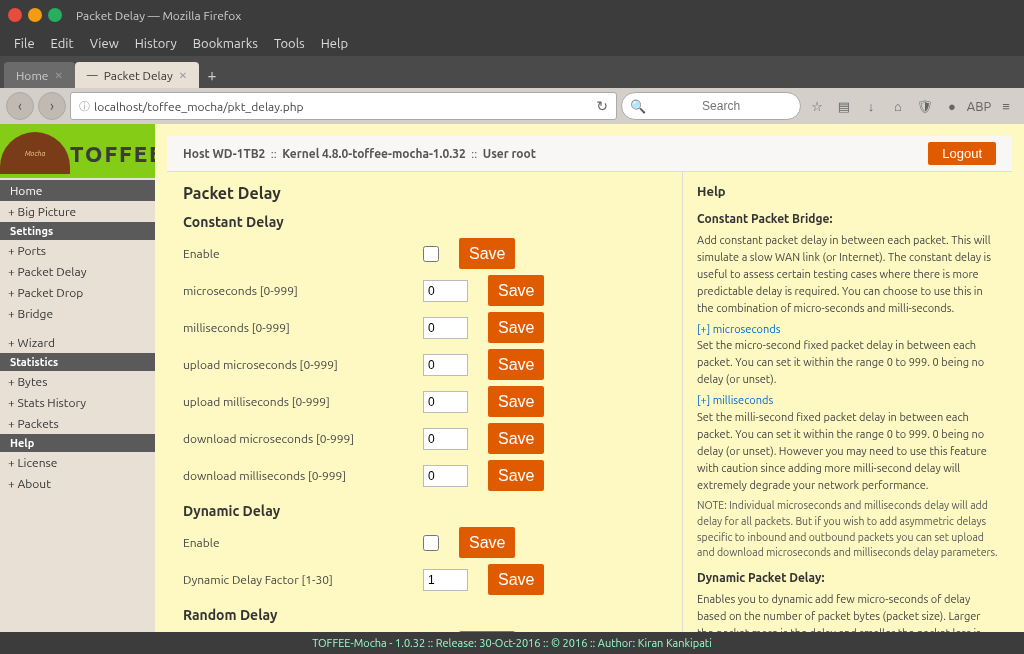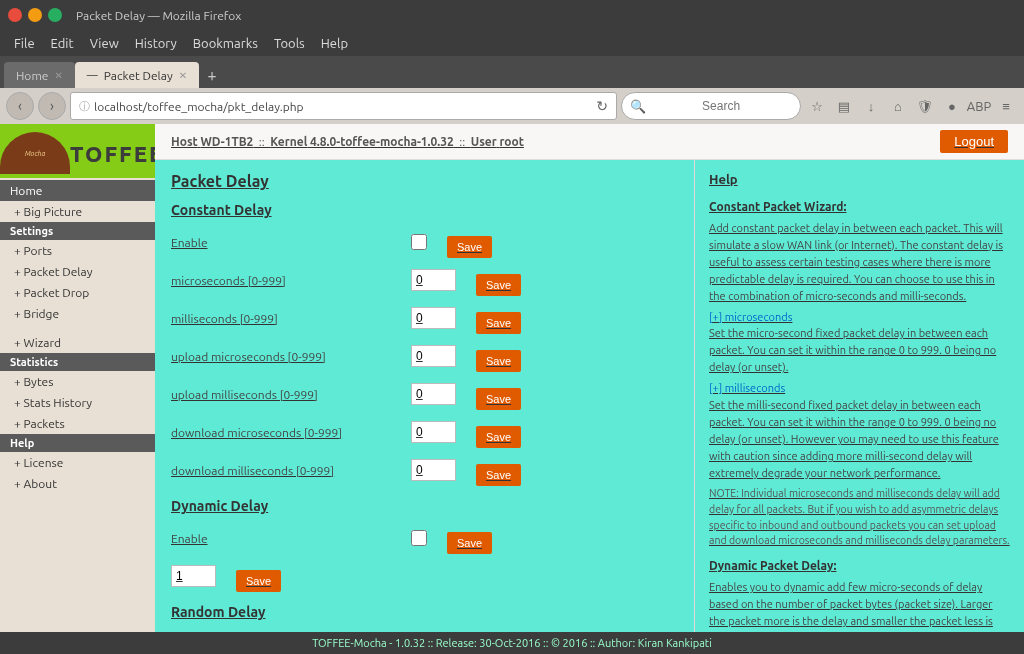--- a/index.html
+++ b/index.html
@@ -37,38 +37,38 @@
 
     
     .main-wrapper { display: flex; height: calc(654px - 30px - 26px - 32px - 36px - 22px); background: #e8e0d5; }
 
     
     .sidebar { width: 155px; background: #e8e0d5; flex-shrink: 0; padding: 0; }
     .sidebar-nav { padding: 2px 0; }
     .sidebar-item { padding: 4px 10px; font-size: 12px; cursor: pointer; color: #333; }
     .sidebar-item.active { background: #5a5a5a; color: #fff; }
     .sidebar-section { padding: 3px 10px; font-size: 11px; font-weight: bold; background: #5a5a5a; color: #fff; }
-    .sidebar-item.sub { padding-left: 14px; }
-
-    
-    .content { flex: 1; background: #5eead4; overflow-y: auto; padding: 0; text-decoration: underline; }
+    .sidebar-item.sub { padding-left: 8px; }
+
+    
+    .content { flex: 1; background: #fef9c3; overflow-y: auto; padding: 12px; }
     .content-header { padding: 6px 16px; border-bottom: 1px solid #ddd; display: flex; justify-content: flex-end; align-items: center; background: #f9f7f5; }
     .logout-btn { background: #e05a00; color: #fff; border: none; padding: 4px 14px; font-size: 13px; cursor: pointer; border-radius: 2px; }
     .host-info { font-size: 12px; color: #555; margin-right: auto; }
     .host-info span { font-weight: bold; }
     .content-body { display: flex; }
     .form-area { flex: 1; padding: 12px 16px; }
     .help-area { width: 330px; padding: 10px 14px; border-left: 1px solid #e0dcd5; font-size: 11px; color: #444; line-height: 1.5; }
 
     .page-title { font-size: 16px; font-weight: bold; color: #333; margin-bottom: 12px; }
     .section-title { font-size: 14px; font-weight: bold; color: #333; margin-bottom: 8px; margin-top: 12px; }
     .form-row { display: flex; align-items: center; margin-bottom: 6px; gap: 20px; }
     .form-label { width: 220px; font-size: 12px; color: #444; flex-shrink: 0; }
     .form-input { width: 45px; height: 22px; border: 1px solid #bbb; padding: 0 4px; font-size: 12px; }
-    .save-btn { background: #e05a00; color: #fff; border: none; padding: 3px 10px; font-size: 11px; cursor: pointer; border-radius: 2px; height: 22px; margin-top: 10px; }
+    .save-btn { background: #e05a00; color: #fff; border: none; padding: 3px 10px; font-size: 16px; cursor: pointer; border-radius: 2px; height: 31px; }
     .checkbox { width: 16px; height: 16px; cursor: pointer; }
 
     .help-title { font-size: 13px; font-weight: bold; margin-bottom: 6px; color: #333; }
     .help-section-title { font-size: 12px; font-weight: bold; margin-top: 8px; margin-bottom: 4px; color: #333; }
     .help-text { font-size: 11px; color: #444; line-height: 1.55; margin-bottom: 4px; }
     .help-note { font-size: 10.5px; color: #555; }
     .help-link { color: #0066cc; cursor: pointer; font-size: 11px; }
 
     
     .statusbar { height: 22px; background: #3c3c3c; display: flex; align-items: center; justify-content: center; }
@@ -232,20 +232,21 @@
 
         <div class="section-title">Dynamic Delay</div>
 
         <div class="form-row">
           <span class="form-label">Enable</span>
           <input type="checkbox" class="checkbox" style="">
           <button class="save-btn">Save</button>
         </div>
 
         <div class="form-row">
+          <span class="form-label">Dynamic Delay Factor [1-30]</span>
           <input class="form-input" value="1" style="">
           <button class="save-btn">Save</button>
         </div>
 
         <div class="section-title">Random Delay</div>
 
         <div class="form-row">
           <span class="form-label">Enable</span>
           <input type="checkbox" class="checkbox" style="">
           <button class="save-btn">Save</button>
@@ -253,21 +254,21 @@
 
         <div class="form-row">
           <span class="form-label">Random Delay Factor [1-30]</span>
           <input class="form-input" value="1" style="">
           <button class="save-btn">Save</button>
         </div>
       </div>
 
       <div class="help-area">
         <div class="help-title">Help</div>
-        <div class="help-section-title">Constant Packet Wizard:</div>
+        <div class="help-section-title">Constant Packet Bridge:</div>
         <div class="help-text">Add constant packet delay in between each packet. This will simulate a slow WAN link (or Internet). The constant delay is useful to assess certain testing cases where there is more predictable delay is required. You can choose to use this in the combination of micro-seconds and milli-seconds.</div>
         <div class="help-link">[+] microseconds</div>
         <div class="help-text">Set the micro-second fixed packet delay in between each packet. You can set it within the range 0 to 999. 0 being no delay (or unset).</div>
         <div class="help-link">[+] milliseconds</div>
         <div class="help-text">Set the milli-second fixed packet delay in between each packet. You can set it within the range 0 to 999. 0 being no delay (or unset). However you may need to use this feature with caution since adding more milli-second delay will extremely degrade your network performance.</div>
         <div class="help-note">NOTE: Individual microseconds and milliseconds delay will add delay for all packets. But if you wish to add asymmetric delays specific to inbound and outbound packets you can set upload and download microseconds and milliseconds delay parameters.</div>
         <div class="help-section-title">Dynamic Packet Delay:</div>
         <div class="help-text">Enables you to dynamic add few micro-seconds of delay based on the number of packet bytes (packet size). Larger the packet more is the delay and smaller the packet less is the delay. So the delay is directly proportional to the size of the packet. You can control the amount with the Dynamic Delay Factor such as value 1 directly proportional to the size of the packet and value 10 for less proportional packet delay based on the size of the packet.</div>
 
       </div>

